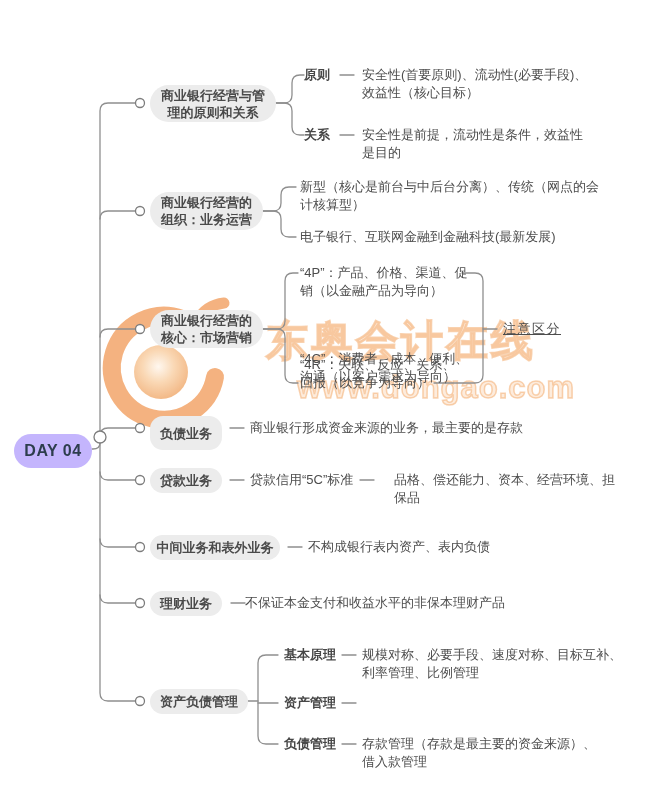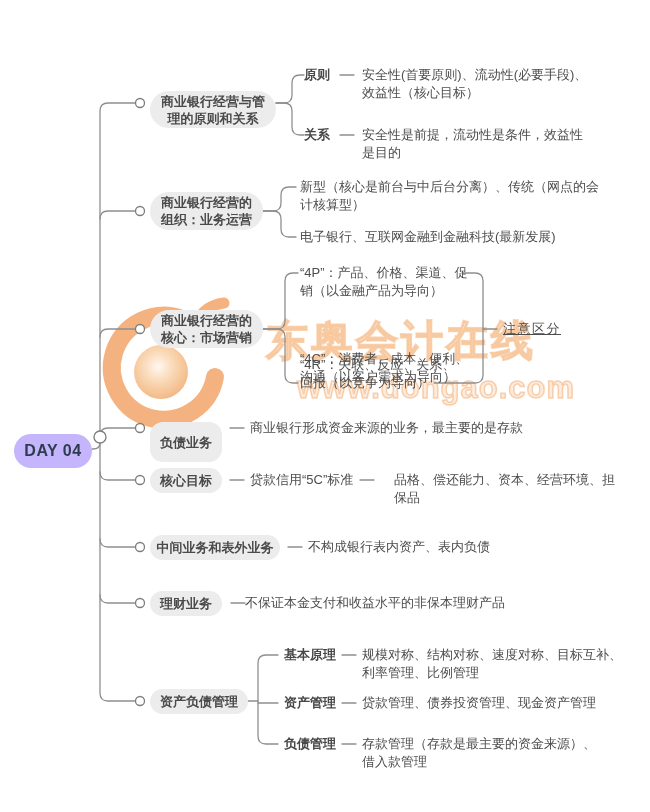--- a/index.html
+++ b/index.html
@@ -123,28 +123,28 @@
       <circle cx="140" cy="428" r="4.5"></circle>
       <circle cx="140" cy="480" r="4.5"></circle>
       <circle cx="140" cy="547" r="4.5"></circle>
       <circle cx="140" cy="603" r="4.5"></circle>
       <circle cx="140" cy="701" r="4.5"></circle>
     </g>
   </svg>
 
   <div class="day-badge">DAY 04</div>
 
-  <div class="bubble" style="left:150px;top:91px;width:126px;height:37px;">商业银行经营与管
+  <div class="bubble" style="left:150px;top:85px;width:126px;height:37px;">商业银行经营与管
 理的原则和关系</div>
   <div class="bubble" style="left:150px;top:192px;width:113px;height:38px;">商业银行经营的
 组织：业务运营</div>
   <div class="bubble" style="left:150px;top:310px;width:113px;height:38px;">商业银行经营的
 核心：市场营销</div>
-  <div class="bubble pill" style="left:150px;top:416px;width:72px;height:40px;margin-top:6px;">负债业务</div>
-  <div class="bubble pill" style="left:150px;top:468px;width:72px;height:25px;">核心目标</div>
+  <div class="bubble pill" style="left:150px;top:416px;width:72px;height:34px;">负债业务</div>
+  <div class="bubble pill" style="left:150px;top:468px;width:72px;height:25px;">贷款业务</div>
   <div class="bubble pill" style="left:150px;top:535px;width:130px;height:25px;">中间业务和表外业务</div>
   <div class="bubble pill" style="left:150px;top:591px;width:72px;height:25px;">理财业务</div>
   <div class="bubble pill" style="left:150px;top:689px;width:98px;height:25px;">资产负债管理</div>
 
   <div class="lbl" style="left:304px;top:66px;">原则</div>
   <div class="txt" style="left:362px;top:66px;">安全性(首要原则)、流动性(必要手段)、
 效益性（核心目标）</div>
   <div class="lbl" style="left:304px;top:126px;">关系</div>
   <div class="txt" style="left:362px;top:126px;">安全性是前提，流动性是条件，效益性
 是目的</div>
@@ -165,21 +165,20 @@
 
   <div class="txt" style="left:250px;top:471px;">贷款信用“5C”标准</div>
   <div class="txt" style="left:382px;top:471px;margin-left:12px;">品格、偿还能力、资本、经营环境、担
 保品</div>
 
   <div class="txt" style="left:308px;top:538px;text-align:center;">不构成银行表内资产、表内负债</div>
 
   <div class="txt" style="left:245px;top:594px;">不保证本金支付和收益水平的非保本理财产品</div>
 
   <div class="lbl" style="left:284px;top:646px;">基本原理</div>
-  <div class="txt" style="left:362px;top:646px;">规模对称、结构对称、速度对称、目标互补、
+  <div class="txt" style="left:362px;top:646px;">规模对称、必要手段、速度对称、目标互补、
 利率管理、比例管理</div>
   <div class="lbl" style="left:284px;top:694px;">资产管理</div>
-  <div class="txt" style="left:362px;top:694px;">贷款管理、债券投资管理、现金资产管理</div>
   <div class="lbl" style="left:284px;top:735px;">负债管理</div>
   <div class="txt" style="left:362px;top:735px;">存款管理（存款是最主要的资金来源）、
 借入款管理</div>
 
 </div>
 
 </body></html>

